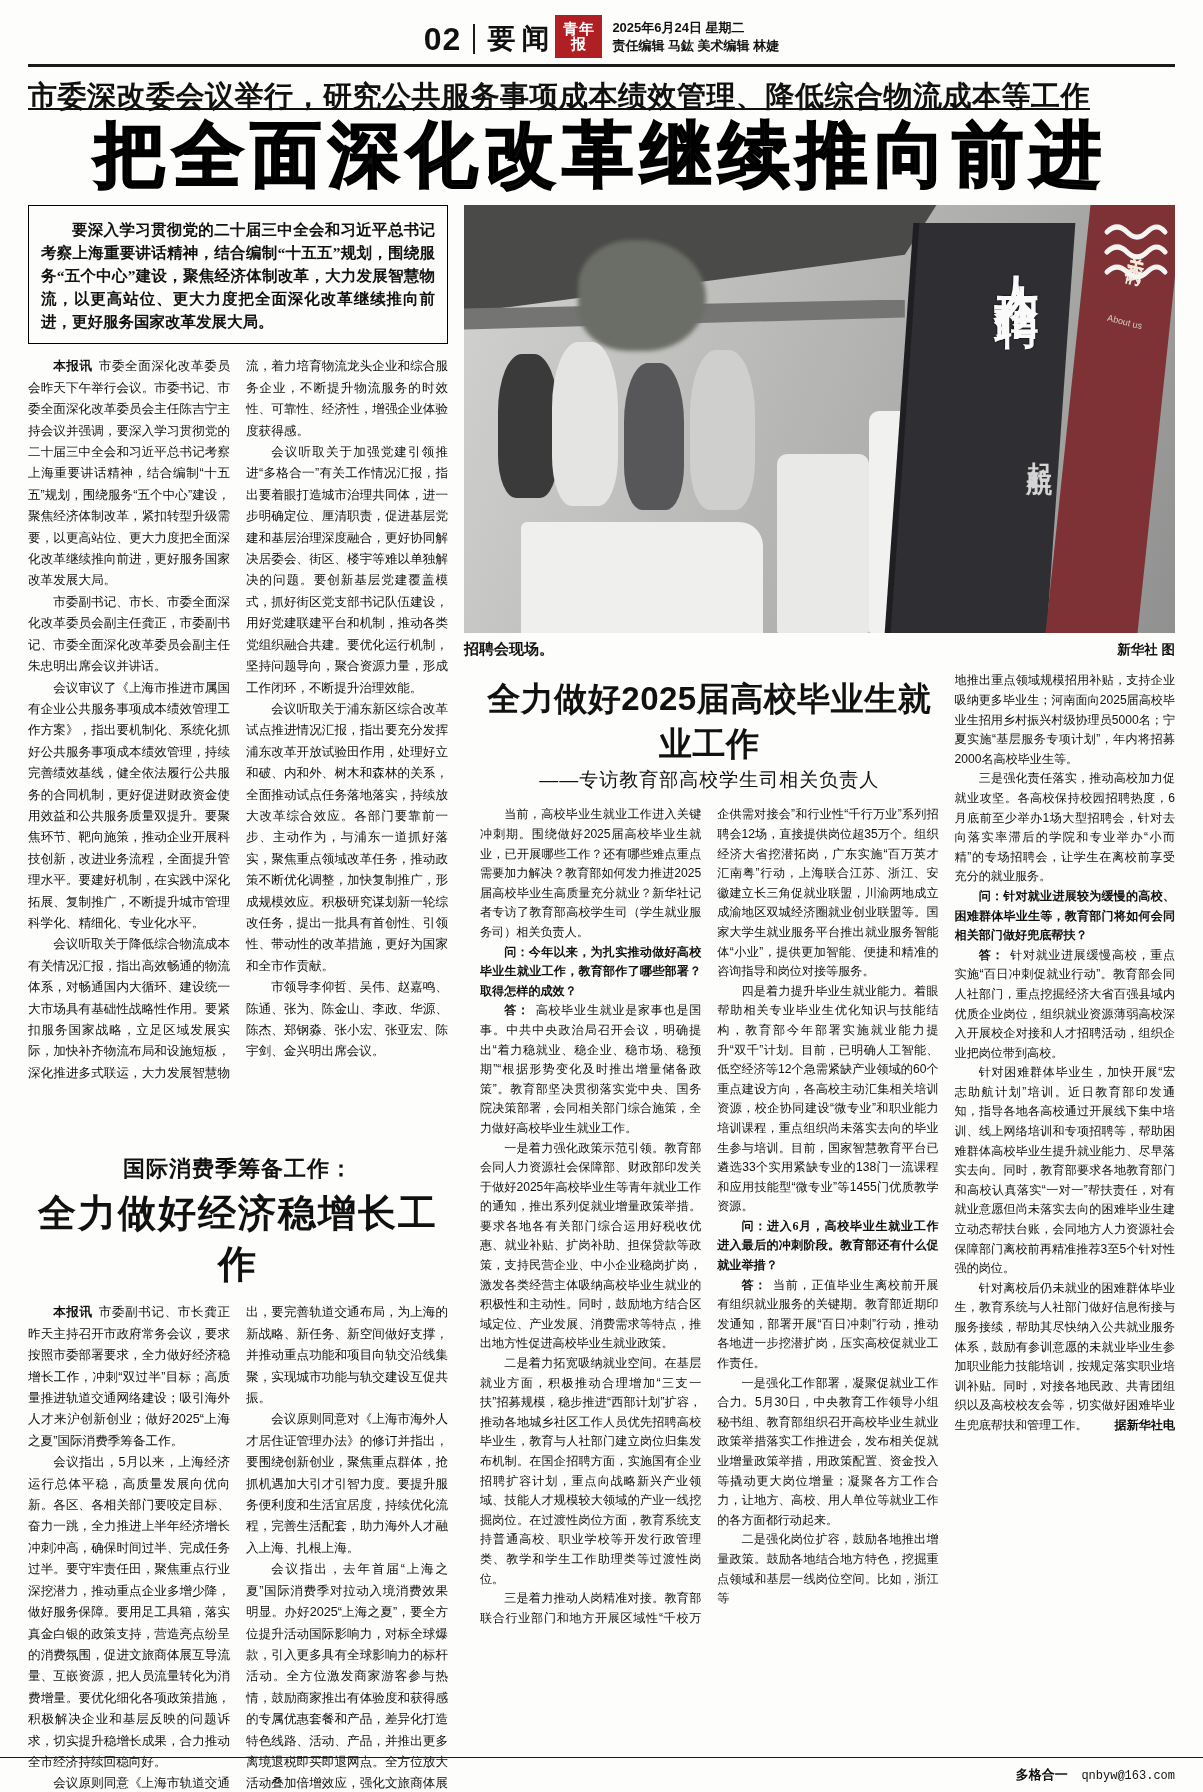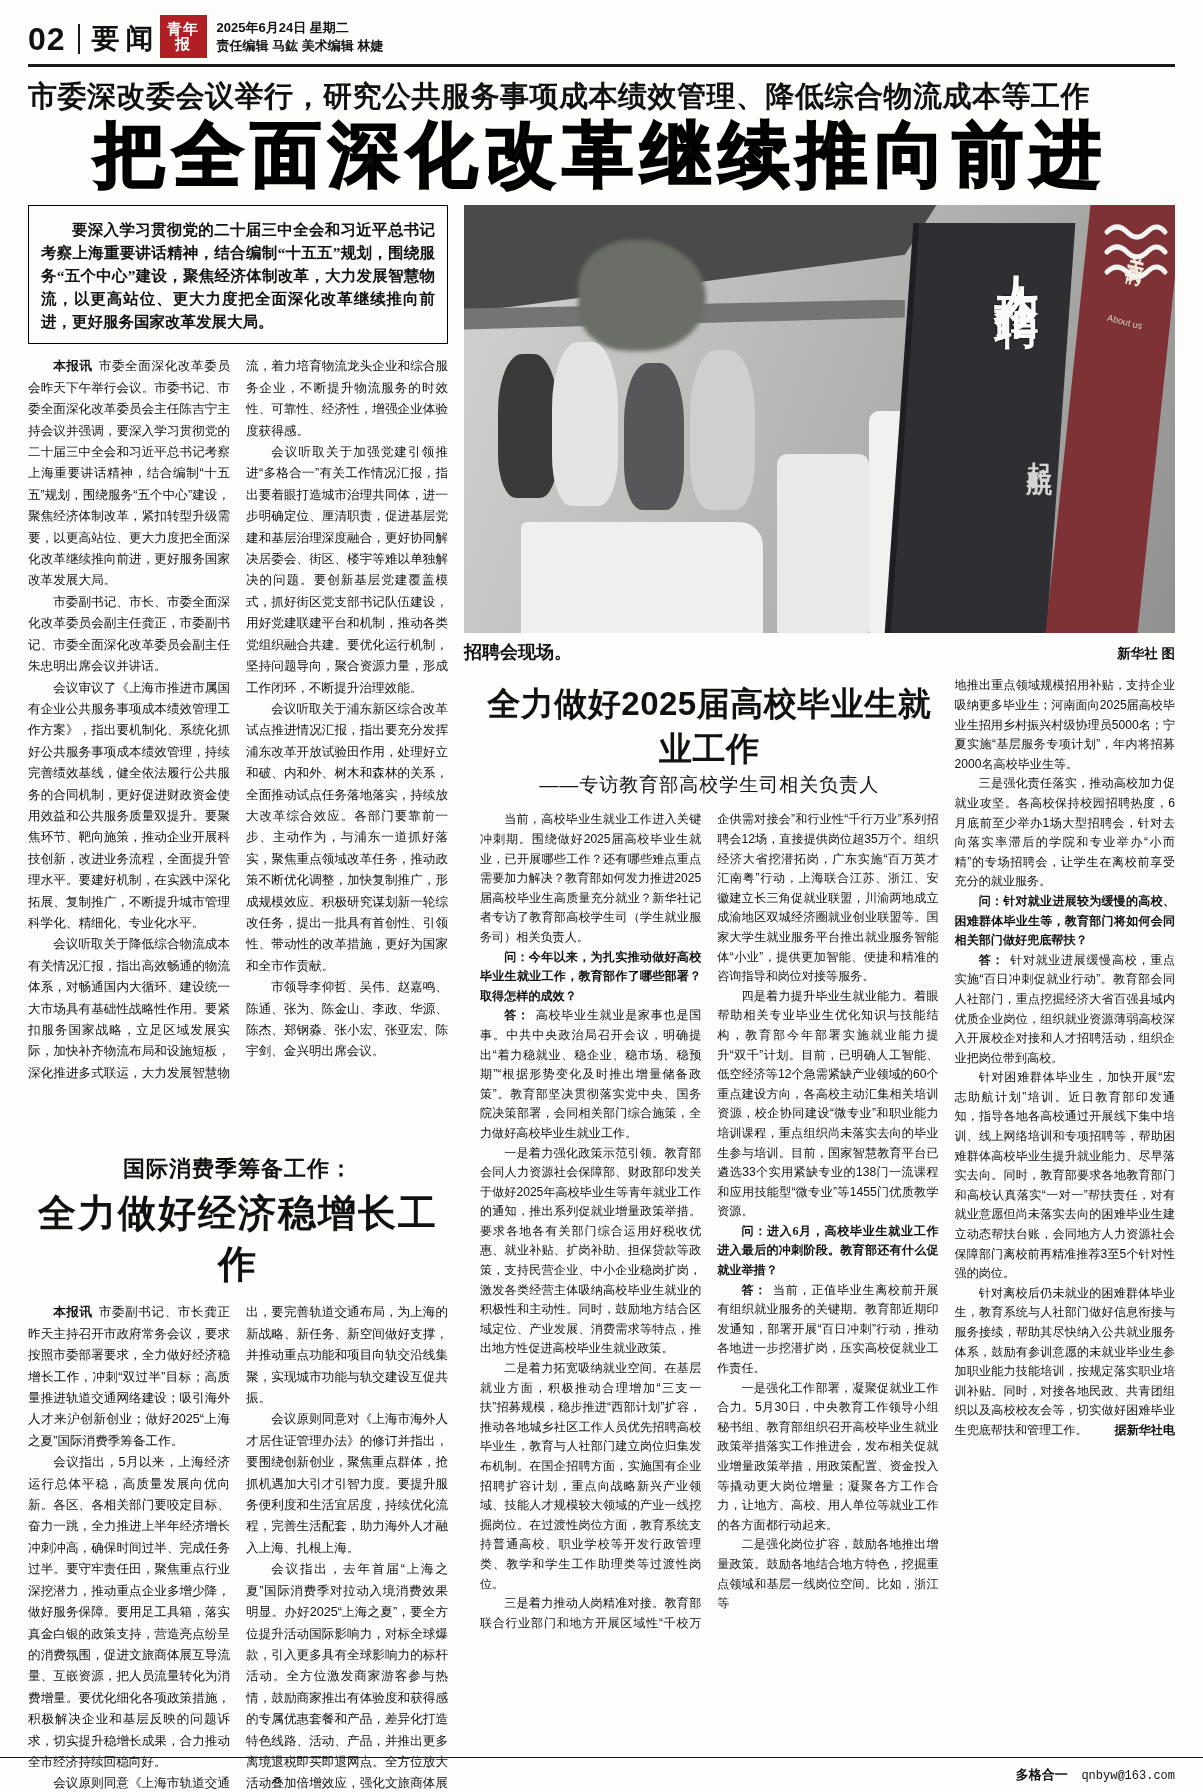--- a/index.html
+++ b/index.html
@@ -1,33 +1,33 @@
 <!DOCTYPE html>
 <html><head>
 <meta charset="utf-8">
 <style>
   html,body{margin:0;padding:0;background:#e8e8e4;}
   .page{position:relative;width:1203px;height:1792px;background:#fdfdfb;color:#111;
         font-family:"Liberation Sans",sans-serif;overflow:hidden;box-sizing:border-box;
         padding:10px 28px 0 28px;}
   
-  .hdr{display:flex;justify-content:flex-start;align-items:flex-end;
+  .hdr{display:flex;justify-content:center;align-items:flex-end;
        border-bottom:3px solid #1a1a1a;padding-bottom:6px;height:48px;}
   .hdr-left{display:flex;align-items:center;gap:12px;}
   .page-no{font-size:32px;font-weight:700;letter-spacing:1px;}
   .hdr-div{width:2px;height:30px;background:#1a1a1a;}
   .section-name{font-size:28px;font-weight:700;letter-spacing:6px;}
   .hdr-right{display:flex;align-items:center;gap:10px;}
   .masthead-logo{width:47px;height:43px;background:#b01f24;color:#fff;display:flex;
        align-items:center;justify-content:center;font-family:"Liberation Serif",serif;
        font-weight:700;font-size:15px;line-height:15px;text-align:center;
        transform:none;letter-spacing:1px;padding:2px;box-sizing:border-box;}
   .hdr-meta{font-size:13px;font-weight:700;line-height:18px;}
   
-  .kicker1{margin-top:10px;font-size:29px;font-weight:800;letter-spacing:.5px;white-space:nowrap;}
+  .kicker1{margin-top:10px;font-size:29px;font-weight:800;letter-spacing:.5px;white-space:nowrap;text-decoration:underline;}
   .headline1{margin-top:4px;text-align:center;font-size:71px;font-weight:900;
        letter-spacing:7px;line-height:1.02;font-family:"Liberation Sans",sans-serif;
        -webkit-text-stroke:2px #000;}
   
   .main{display:flex;gap:16px;margin-top:14px;}
   .left-region{width:420px;flex:none;}
   .right-region{flex:1;min-width:0;}
   
   .lead-box{border:1.5px solid #000;padding:12px 12px 10px 12px;
        font-family:"Liberation Serif",serif;font-weight:700;font-size:15.5px;
@@ -71,21 +71,21 @@
        font-size:44px;font-weight:900;letter-spacing:10px;text-shadow:0 0 2px #000;}
   .banner-text2{position:absolute;right:16.5%;top:55%;writing-mode:vertical-rl;color:#e8e8e8;
        font-size:26px;font-weight:700;letter-spacing:6px;opacity:.9;}
   .banner-red{position:absolute;right:2%;top:0;width:13%;height:100%;background:#7e3236;
        transform:skewX(-6deg);}
   .about-cn{position:absolute;right:3.4%;top:9%;color:#f3e9d8;font-size:17px;font-weight:700;
        writing-mode:vertical-rl;letter-spacing:4px;transform:rotate(14deg);}
   .about-en{position:absolute;right:4.6%;top:26%;color:#d8cdbd;font-size:9px;transform:rotate(14deg);}
   .waves{position:absolute;right:.5%;top:2%;}
   .caption-row{display:flex;justify-content:space-between;align-items:baseline;margin-top:7px;}
-  .caption{font-size:18px;font-weight:700;}
+  .caption{font-size:15px;font-weight:700;}
   .photo-credit{font-size:13.5px;font-weight:700;}
   
   .art2{display:flex;gap:16px;margin-top:12px;}
   .art2-main{flex:2.08;min-width:0;margin-left:16px;}
   .art2-rightcol{flex:1;min-width:0;height:1082px;overflow:hidden;
        font-size:12.1px;line-height:19.6px;text-align:justify;}
   .art2-headline{text-align:center;font-size:33px;font-weight:800;letter-spacing:.5px;}
   .art2-subhead{text-align:center;font-size:19px;font-weight:400;letter-spacing:1px;}
   .art2-cols{columns:2;height:968px;margin-top:12px;font-size:12.1px;line-height:19.6px;}
   

